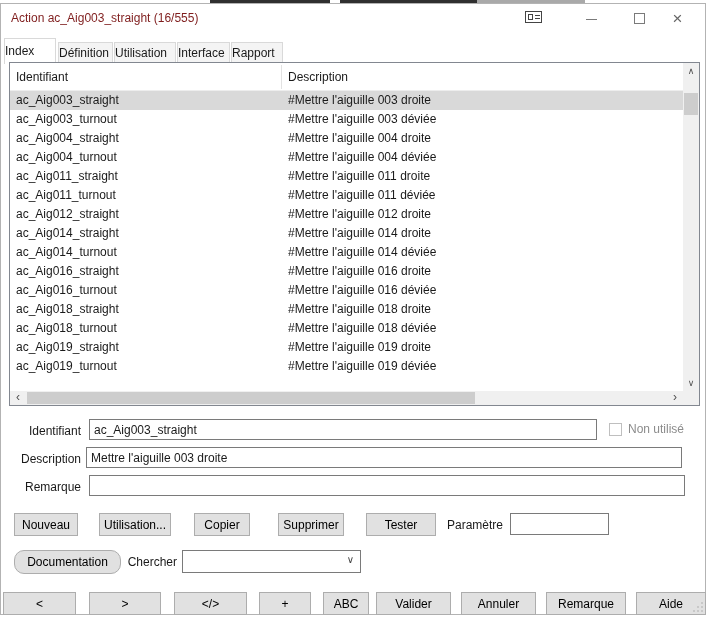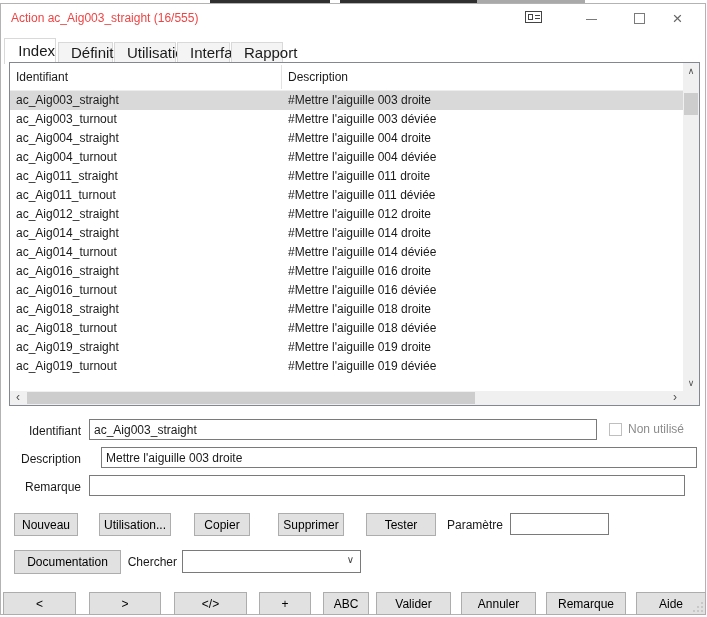--- a/index.html
+++ b/index.html
@@ -4,36 +4,36 @@
 <style>
   * { margin:0; padding:0; box-sizing:border-box; }
   html,body { width:707px; height:617px; background:#ffffff; overflow:hidden;
     font-family:"Liberation Sans", sans-serif; color:#1a1a1a; }
   .frag { position:absolute; top:0; height:3px; }
   .window { position:absolute; left:0; top:3px; width:706px; height:612px;
     background:#ffffff; border:1px solid #b3b3b3; }
 
   
   .titlebar { position:absolute; left:0; top:0; width:100%; height:29px; background:#ffffff; }
-  .title { position:absolute; left:10px; top:7px; font-size:12px; color:#ef4444; }
+  .title { position:absolute; left:10px; top:7px; font-size:12px; color:#7f1d1d; }
   .kbd-icon { position:absolute; left:524px; top:7px; width:17px; height:12px;
     border:1px solid #444; background:#fff; }
   .kbd-icon i { position:absolute; left:2px; top:2px; width:5px; height:6px; border:1px solid #444; display:block; }
   .kbd-icon b { position:absolute; left:9px; top:3px; width:5px; height:1px; background:#444; display:block; }
   .kbd-icon b + b { top:6px; }
   .cap-btn { position:absolute; top:0; width:45px; height:29px; text-align:center; }
   .min-btn { left:568px; } .max-btn { left:616px; } .close-btn { left:654px; }
   .min-glyph { position:absolute; left:17px; top:15px; width:11px; height:1px; background:#7a7a7a; }
   .max-glyph { position:absolute; left:17px; top:9px; width:11px; height:11px; border:1px solid #7a7a7a; }
   .close-glyph { font-size:17px; line-height:29px; color:#666; }
 
   
   .tabs { position:absolute; left:3px; top:34px; height:26px; }
   .tab { position:absolute; top:4px; height:21px; background:#f4f4f4; border:1px solid #d9d9d9;
-    font-size:15px; text-align:right; line-height:20px;padding-left:12px; }
+    font-size:12px; text-align:left; line-height:20px; }
   .tab.active { top:0; height:26px; background:#ffffff; border-bottom:none; line-height:24px; }
   .tab0 { left:0; width:52px; } .tab1 { left:54px; width:55px; } .tab2 { left:110px; width:62px; }
   .tab3 { left:173px; width:53px; } .tab4 { left:227px; width:52px; }
 
   
   .listbox { position:absolute; left:8px; top:58px; width:691px; height:344px;
     border:1px solid #828790; background:#fff; }
   .lheader { position:absolute; left:0; top:0; right:16px; height:28px; background:#fff;
     border-bottom:1px solid #ededed; font-size:12px; }
   .lheader .hc1 { position:absolute; left:6px; top:7px; }
@@ -56,36 +56,36 @@
     text-align:center; line-height:13px; }
   .harrow.left { left:0; } .harrow.right { right:0; }
   .hthumb { position:absolute; left:17px; top:1px; width:448px; height:12px; background:#cdcdcd; }
   .scorner { position:absolute; right:0; bottom:0; width:16px; height:14px; background:#f0f0f0; }
 
   
   .flabel { position:absolute; width:80px; text-align:right; font-size:12px; }
   .tinput { position:absolute; height:21px; border:1px solid #7a7a7a; background:#fff;
     font-family:"Liberation Sans", sans-serif; font-size:12px; padding:0 4px; color:#1a1a1a; outline:none; }
   .lab-ident { left:0; top:420px; } .inp-ident { left:88px; top:415px; width:508px; }
-  .lab-desc  { left:0; top:448px; } .inp-desc  { left:100px; top:443px; width:596px; }
+  .lab-desc  { left:0; top:448px; } .inp-desc  { left:85px; top:443px; width:596px; }
   .lab-rem   { left:0; top:476px; } .inp-rem   { left:88px; top:471px; width:596px; }
   .chkwrap { position:absolute; left:608px; top:418px; }
   .chkbox { position:absolute; left:0; top:1px; width:13px; height:13px; border:1px solid #bfbfbf; background:#fff; }
   .chklabel { position:absolute; left:19px; top:0; font-size:12px; color:#8c8c8c; white-space:nowrap; }
 
   
   .btn { position:absolute; background:#e1e1e1; border:1px solid #adadad; font-size:12px;
     font-family:"Liberation Sans", sans-serif; color:#000000; text-align:center; cursor:default; }
   .r1 { top:509px; height:23px; }
   .b-nouveau { left:13px; width:64px; } .b-utilisation { left:98px; width:72px; }
   .b-copier { left:193px; width:56px; } .b-supprimer { left:277px; width:66px; }
   .b-tester { left:365px; width:70px; }
   .lab-param { left:440px; top:514px; width:62px; }
   .inp-param { left:509px; top:509px; width:99px; height:22px; }
-  .b-doc { left:13px; top:546px; width:107px; height:24px; }
+  .b-doc { left:13px; top:546px; width:107px; height:24px;border-radius:10px; }
   .lab-chercher { left:122px; top:551px; width:54px; }
   .combo { position:absolute; left:181px; top:546px; width:179px; height:23px;
     border:1px solid #7a7a7a; background:#fff; }
   .combo .val { position:absolute; left:4px; top:3px; font-size:12px; }
   .combo .chev { position:absolute; right:6px; top:3px; font-size:10px; color:#444; }
 
   .r2 { top:588px; height:23px; }
   .bb0 { left:2px; width:73px; } .bb1 { left:88px; width:72px; } .bb2 { left:173px; width:73px; }
   .bb3 { left:258px; width:52px; } .bb4 { left:322px; width:46px; }
   .bb5 { left:375px; width:75px; } .bb6 { left:460px; width:75px; }

